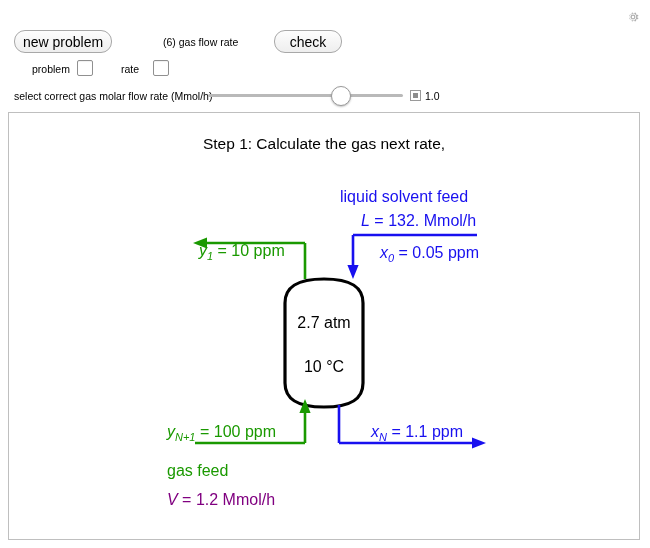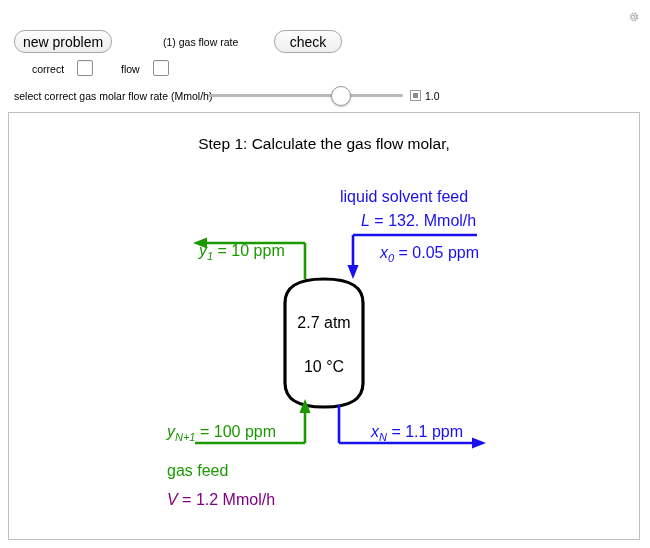--- a/index.html
+++ b/index.html
@@ -168,46 +168,46 @@
 </style>
 </head>
 <body>
 
 <div id="app">
 
   <div class="controls">
 
     <button class="btn" id="new-problem-button">new problem</button>
 
-    <div class="label-small" id="gas-flow-rate-label">(1) gas flow rate</div>
+    <div class="label-small" id="gas-flow-rate-label">(6) gas flow rate</div>
 
     <button class="btn" id="next-button">check</button>
 
-    <div class="label-small" id="solution-label">correct</div>
+    <div class="label-small" id="solution-label">problem</div>
     <div class="checkbox" id="solution-checkbox"></div>
 
-    <div class="label-small" id="hint-label">flow</div>
+    <div class="label-small" id="hint-label">rate</div>
     <div class="checkbox" id="hint-checkbox"></div>
 
     <div class="label-small" id="slider-label">select correct gas molar flow rate (Mmol/h)</div>
 
     <div id="slider-track"></div>
     <div id="slider-thumb"></div>
     <div id="slider-open-icon"></div>
     <div class="label-small" id="slider-value">1.0</div>
   </div>
 
   <svg id="gear-icon" viewBox="0 0 16 16">
     <path fill="#b0b0b0" d="M8 5.2a2.8 2.8 0 100 5.6 2.8 2.8 0 000-5.6zm0 4.2a1.4 1.4 0 110-2.8 1.4 1.4 0 010 2.8z"></path>
     <path fill="#b0b0b0" d="M14.2 9.1l-1.3-.4a4.9 4.9 0 000-1.4l1.3-.4-.5-1.6-1.3.3a5 5 0 00-1-1l.3-1.3-1.6-.5-.4 1.3a4.9 4.9 0 00-1.4 0L7.9 2.8l-1.6.5.3 1.3a5 5 0 00-1 1l-1.3-.3-.5 1.6 1.3.4a4.9 4.9 0 000 1.4l-1.3.4.5 1.6 1.3-.3a5 5 0 001 1l-.3 1.3 1.6.5.4-1.3a4.9 4.9 0 001.4 0l.4 1.3 1.6-.5-.3-1.3a5 5 0 001-1l1.3.3.5-1.6zM8 11.6A3.6 3.6 0 1111.6 8 3.6 3.6 0 018 11.6z"></path>
   </svg>
 
   <div id="diagram-panel">
 
-    <div class="step-title" id="step-line1">Step 1: Calculate the gas flow molar,</div>
+    <div class="step-title" id="step-line1">Step 1: Calculate the gas next rate,</div>
 
     <svg id="diagram-svg" viewBox="0 0 630 426">
 
       <g>
         <path d="M276,190
                  C276,174 288,166 315,166
                  C342,166 354,174 354,190
                  L354,270
                  C354,286 342,294 315,294
                  C288,294 276,286 276,270

